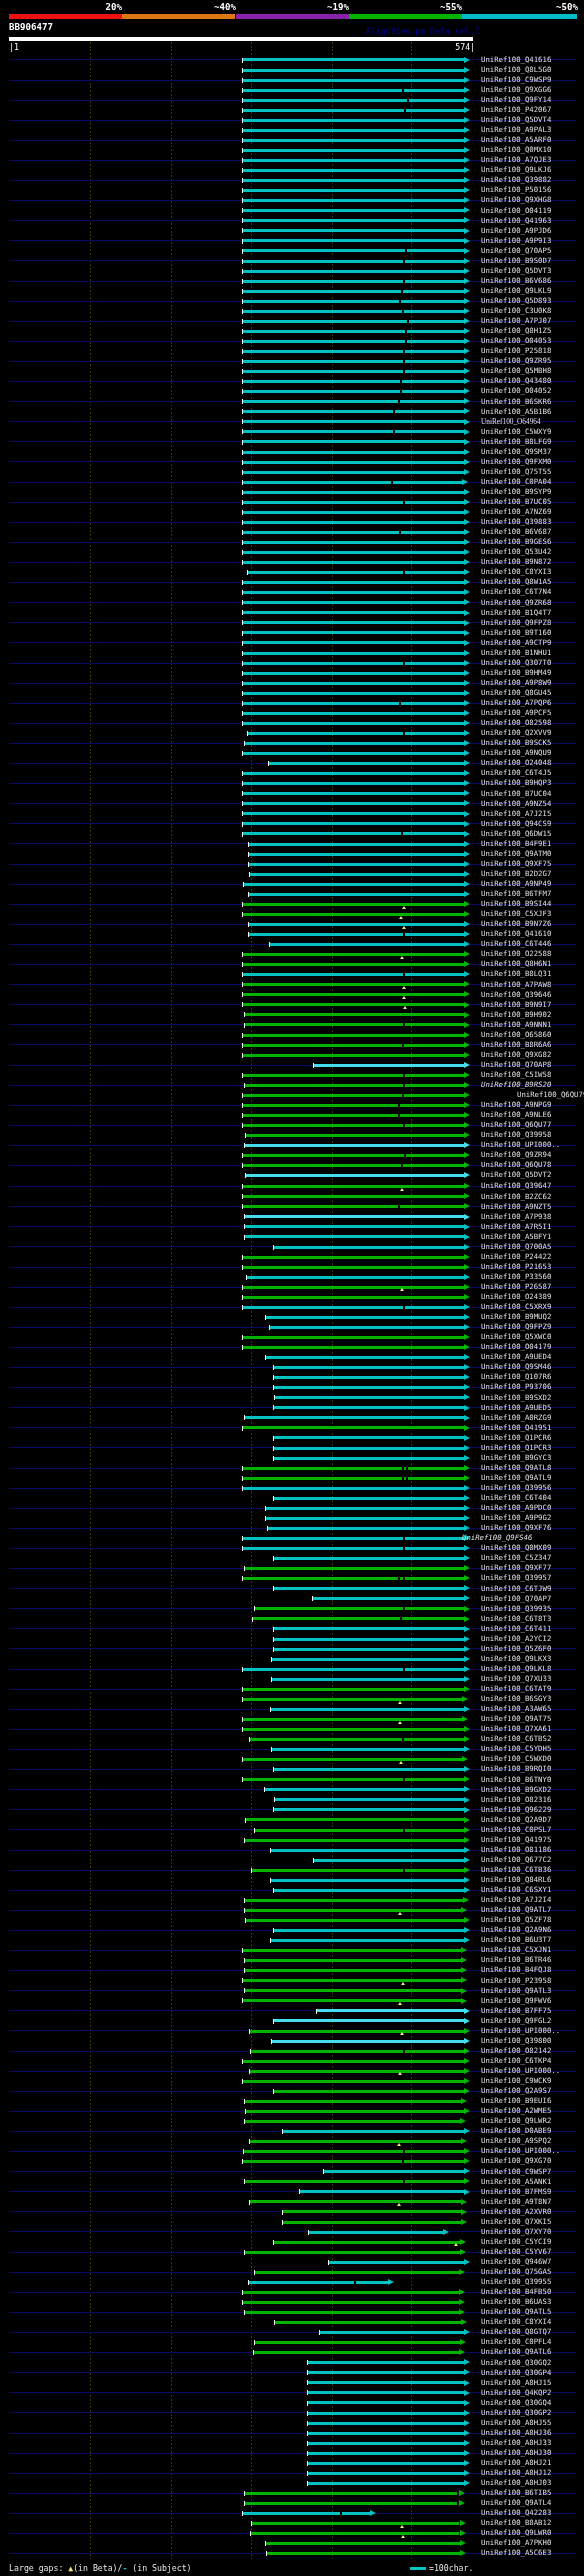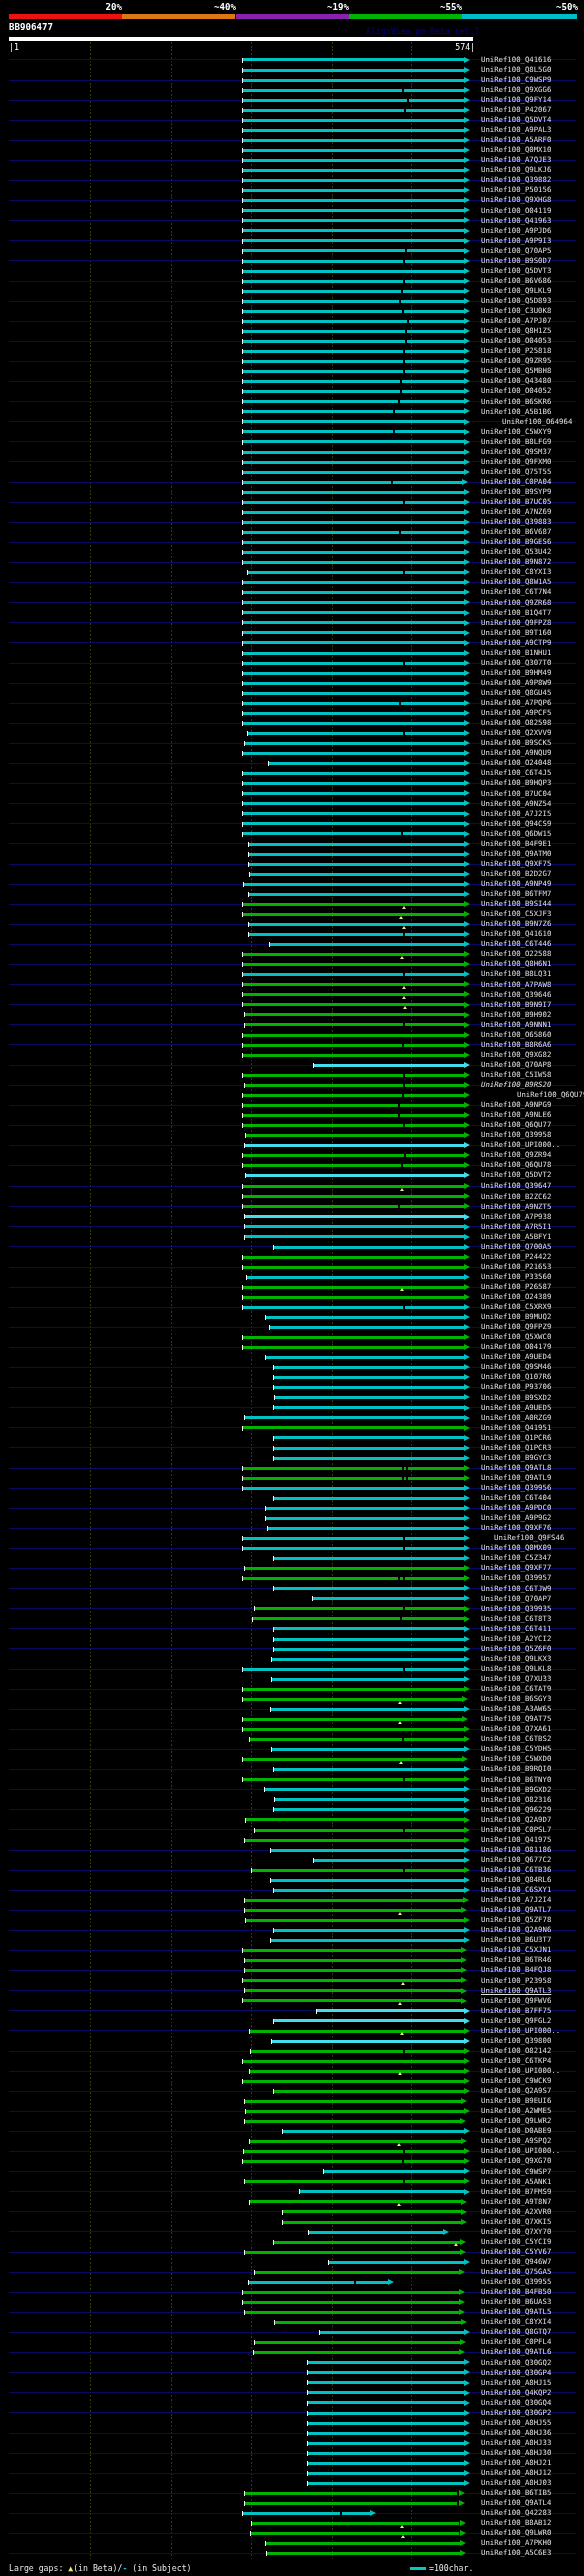--- a/index.html
+++ b/index.html
@@ -231,21 +231,21 @@
       <div class="hit-label" style="left: 481px; top: 398px;">UniRef100_B6SKR6</div>
       <div class="bar" style="left: 243px; top: 410px; width: 221px; background: rgb(0, 194, 194);"></div>
       <div class="cap" style="left: 242px; top: 409px;"></div>
       <div class="arrow" style="left: 464px; top: 408px; border-left: 6.4px solid rgb(0, 194, 194);"></div>
       <div class="smark" style="left: 393px; top: 410px;"></div>
       <div class="hit-label" style="left: 481px; top: 408px;">UniRef100_A5B1B6</div>
       <div class="navyline" style="left: 9.1px; top: 421px; width: 567px;"></div>
       <div class="bar" style="left: 243px; top: 420px; width: 221px; background: rgb(0, 194, 194);"></div>
       <div class="cap" style="left: 242px; top: 419px;"></div>
       <div class="arrow" style="left: 464px; top: 419px; border-left: 6.4px solid rgb(0, 194, 194);"></div>
-      <div class="hit-label" style="left: 502px; top: 418px;">UniRef100_O64964</div>
+      <div class="hit-label" style="left: 481px; top: 418px; font-family: Liberation Serif, serif;">UniRef100_O64964</div>
       <div class="bar" style="left: 243px; top: 430px; width: 221px; background: rgb(0, 194, 194);"></div>
       <div class="cap" style="left: 242px; top: 429px;"></div>
       <div class="arrow" style="left: 464px; top: 429px; border-left: 6.4px solid rgb(0, 194, 194);"></div>
       <div class="smark" style="left: 393px; top: 430px;"></div>
       <div class="hit-label" style="left: 481px; top: 428px;">UniRef100_C5WXY9</div>
       <div class="navyline" style="left: 9.1px; top: 441px; width: 567px;"></div>
       <div class="bar" style="left: 243px; top: 440px; width: 221px; background: rgb(0, 194, 194);"></div>
       <div class="cap" style="left: 242px; top: 440px;"></div>
       <div class="arrow" style="left: 464px; top: 439px; border-left: 6.4px solid rgb(0, 194, 194);"></div>
       <div class="hit-label" style="left: 481px; top: 438px;">UniRef100_B8LFG9</div>
@@ -767,21 +767,21 @@
       <div class="hit-label" style="left: 481px; top: 1514px;">UniRef100_A9P9G2</div>
       <div class="navyline" style="left: 9.1px; top: 1528px; width: 567px;"></div>
       <div class="bar" style="left: 268px; top: 1527px; width: 196px; background: rgb(0, 194, 194);"></div>
       <div class="cap" style="left: 267px; top: 1526px;"></div>
       <div class="arrow" style="left: 464px; top: 1525px; border-left: 6.4px solid rgb(0, 194, 194);"></div>
       <div class="hit-label" style="left: 481px; top: 1524px;">UniRef100_Q9XF76</div>
       <div class="bar" style="left: 243px; top: 1537px; width: 221px; background: rgb(0, 194, 194);"></div>
       <div class="cap" style="left: 242px; top: 1536px;"></div>
       <div class="arrow" style="left: 464px; top: 1535px; border-left: 6.4px solid rgb(0, 194, 194);"></div>
       <div class="smark" style="left: 403px; top: 1537px;"></div>
-      <div class="hit-label" style="left: 494px; top: 1534px;">UniRef100_Q9FS46</div>
+      <div class="hit-label" style="left: 462px; top: 1534px; font-style: italic;">UniRef100_Q9FS46</div>
       <div class="navyline" style="left: 9.1px; top: 1548px; width: 567px;"></div>
       <div class="bar" style="left: 243px; top: 1547px; width: 221px; background: rgb(0, 194, 194);"></div>
       <div class="cap" style="left: 242px; top: 1546px;"></div>
       <div class="arrow" style="left: 464px; top: 1545px; border-left: 6.4px solid rgb(0, 194, 194);"></div>
       <div class="smark" style="left: 403px; top: 1547px;"></div>
       <div class="hit-label" style="left: 481px; top: 1544px;">UniRef100_Q0MX09</div>
       <div class="bar" style="left: 274px; top: 1557px; width: 190px; background: rgb(0, 194, 194);"></div>
       <div class="cap" style="left: 273px; top: 1556px;"></div>
       <div class="arrow" style="left: 464px; top: 1555px; border-left: 6.4px solid rgb(0, 194, 194);"></div>
       <div class="hit-label" style="left: 481px; top: 1554px;">UniRef100_C5Z347</div>
@@ -985,21 +985,21 @@
       <div class="hit-label" style="left: 481px; top: 1966px;">UniRef100_B4FQJ8</div>
       <div class="bar" style="left: 243px; top: 1979px; width: 218px; background: rgb(0, 179, 0);"></div>
       <div class="cap" style="left: 242px; top: 1978px;"></div>
       <div class="arrow" style="left: 461px; top: 1977px; border-left: 6.4px solid rgb(0, 179, 0);"></div>
       <div class="qmark" style="left: 401px; top: 1982px;"></div>
       <div class="hit-label" style="left: 481px; top: 1977px;">UniRef100_P23958</div>
       <div class="navyline" style="left: 9.1px; top: 1990px; width: 567px;"></div>
       <div class="bar" style="left: 245px; top: 1989px; width: 216px; background: rgb(0, 179, 0);"></div>
       <div class="cap" style="left: 244px; top: 1988px;"></div>
       <div class="arrow" style="left: 461px; top: 1988px; border-left: 6.4px solid rgb(0, 179, 0);"></div>
-      <div class="hit-label" style="left: 481px; top: 1987px; text-decoration: underline;">UniRef100_Q9ATL3</div>
+      <div class="hit-label" style="left: 481px; top: 1987px;">UniRef100_Q9ATL3</div>
       <div class="bar" style="left: 243px; top: 1999px; width: 218px; background: rgb(0, 179, 0);"></div>
       <div class="cap" style="left: 242px; top: 1998px;"></div>
       <div class="arrow" style="left: 461px; top: 1998px; border-left: 6.4px solid rgb(0, 179, 0);"></div>
       <div class="qmark" style="left: 398px; top: 2002px;"></div>
       <div class="hit-label" style="left: 481px; top: 1997px;">UniRef100_Q9FWV6</div>
       <div class="navyline" style="left: 9.1px; top: 2010px; width: 567px;"></div>
       <div class="bar" style="left: 317px; top: 2009px; width: 147px; background: rgb(68, 221, 238);"></div>
       <div class="cap" style="left: 316px; top: 2009px;"></div>
       <div class="arrow" style="left: 464px; top: 2008px; border-left: 6.4px solid rgb(68, 221, 238);"></div>
       <div class="hit-label" style="left: 481px; top: 2007px;">UniRef100_B7FF75</div>

